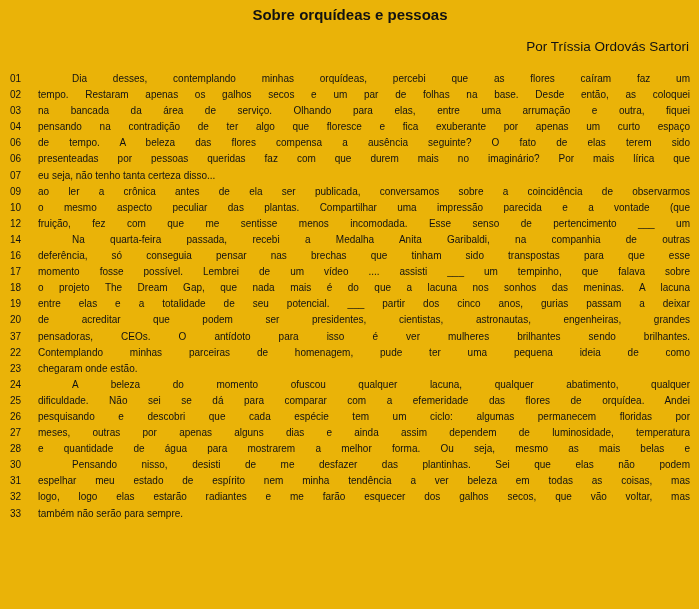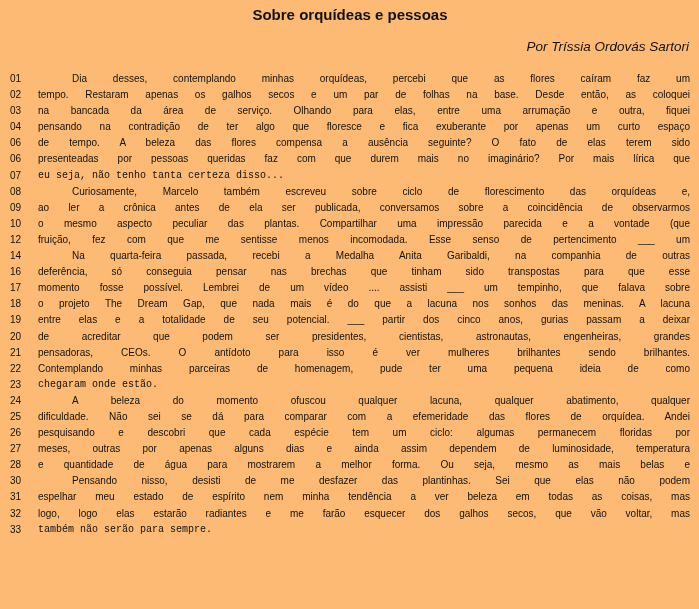--- a/index.html
+++ b/index.html
@@ -6,33 +6,32 @@
   html, body { background: #ffffff; }
   body {
     width: 699px; height: 609px;
     font-family: "Liberation Sans", sans-serif;
     color: #121212;
     overflow: hidden;
   }
   .page {
     width: 699px; height: 609px;
     padding: 4px 9px 0 10px;
-    background: #fdba74;
+    background: #eab308;
   }
   .doc-title {
     text-align: center;
     font-weight: bold;
     font-size: 15px;
     line-height: 18px;
     margin-top: 2px;
     font-family: "Liberation Sans", sans-serif;
   }
   .doc-byline {
     text-align: right;
-    font-style: italic;
     font-size: 13.5px;
     line-height: 16px;
     margin-top: 15px;
     padding-right: 1px;
   }
   .doc-body { margin-top: 16px; }
   .line {
     display: flex;
     height: 16.1px;
     font-size: 10px;
@@ -45,21 +44,21 @@
     text-align: left;
   }
   .txt {
     flex: 1;
     min-width: 0;
     text-align: justify;
     text-align-last: justify;
     overflow: hidden;
   }
   .txt.ind { text-indent: 34px; }
-  .txt.pend { text-align: left; text-align-last: left; font-family: Liberation Mono, monospace; }
+  .txt.pend { text-align: left; text-align-last: left; }
 </style>
 </head>
 <body>
 
 <div class="page">
   <div class="doc-title">Sobre orquídeas e pessoas</div>
   <div class="doc-byline">Por Tríssia Ordovás Sartori</div>
   <div class="doc-body">
       <div class="line">
         <span class="num">01</span>
@@ -81,24 +80,20 @@
         <span class="num">06</span>
         <span class="txt">de tempo. A beleza das flores compensa a ausência seguinte? O fato de elas terem sido</span>
       </div>
       <div class="line">
         <span class="num">06</span>
         <span class="txt">presenteadas por pessoas queridas faz com que durem mais no imaginário? Por mais lírica que</span>
       </div>
       <div class="line">
         <span class="num">07</span>
         <span class="txt pend">eu seja, não tenho tanta certeza disso...</span>
-      </div>
-      <div class="line">
-        <span class="num">08</span>
-        <span class="txt ind">Curiosamente, Marcelo também escreveu sobre ciclo de florescimento das orquídeas e,</span>
       </div>
       <div class="line">
         <span class="num">09</span>
         <span class="txt">ao ler a crônica antes de ela ser publicada, conversamos sobre a coincidência de observarmos</span>
       </div>
       <div class="line">
         <span class="num">10</span>
         <span class="txt">o mesmo aspecto peculiar das plantas. Compartilhar uma impressão parecida e a vontade (que</span>
       </div>
       <div class="line">
@@ -123,21 +118,21 @@
       </div>
       <div class="line">
         <span class="num">19</span>
         <span class="txt">entre elas e a totalidade de seu potencial. ___ partir dos cinco anos, gurias passam a deixar</span>
       </div>
       <div class="line">
         <span class="num">20</span>
         <span class="txt">de acreditar que podem ser presidentes, cientistas, astronautas, engenheiras, grandes</span>
       </div>
       <div class="line">
-        <span class="num">21</span>
+        <span class="num">37</span>
         <span class="txt">pensadoras, CEOs. O antídoto para isso é ver mulheres brilhantes sendo brilhantes.</span>
       </div>
       <div class="line">
         <span class="num">22</span>
         <span class="txt">Contemplando minhas parceiras de homenagem, pude ter uma pequena ideia de como</span>
       </div>
       <div class="line">
         <span class="num">23</span>
         <span class="txt pend">chegaram onde estão.</span>
       </div>

